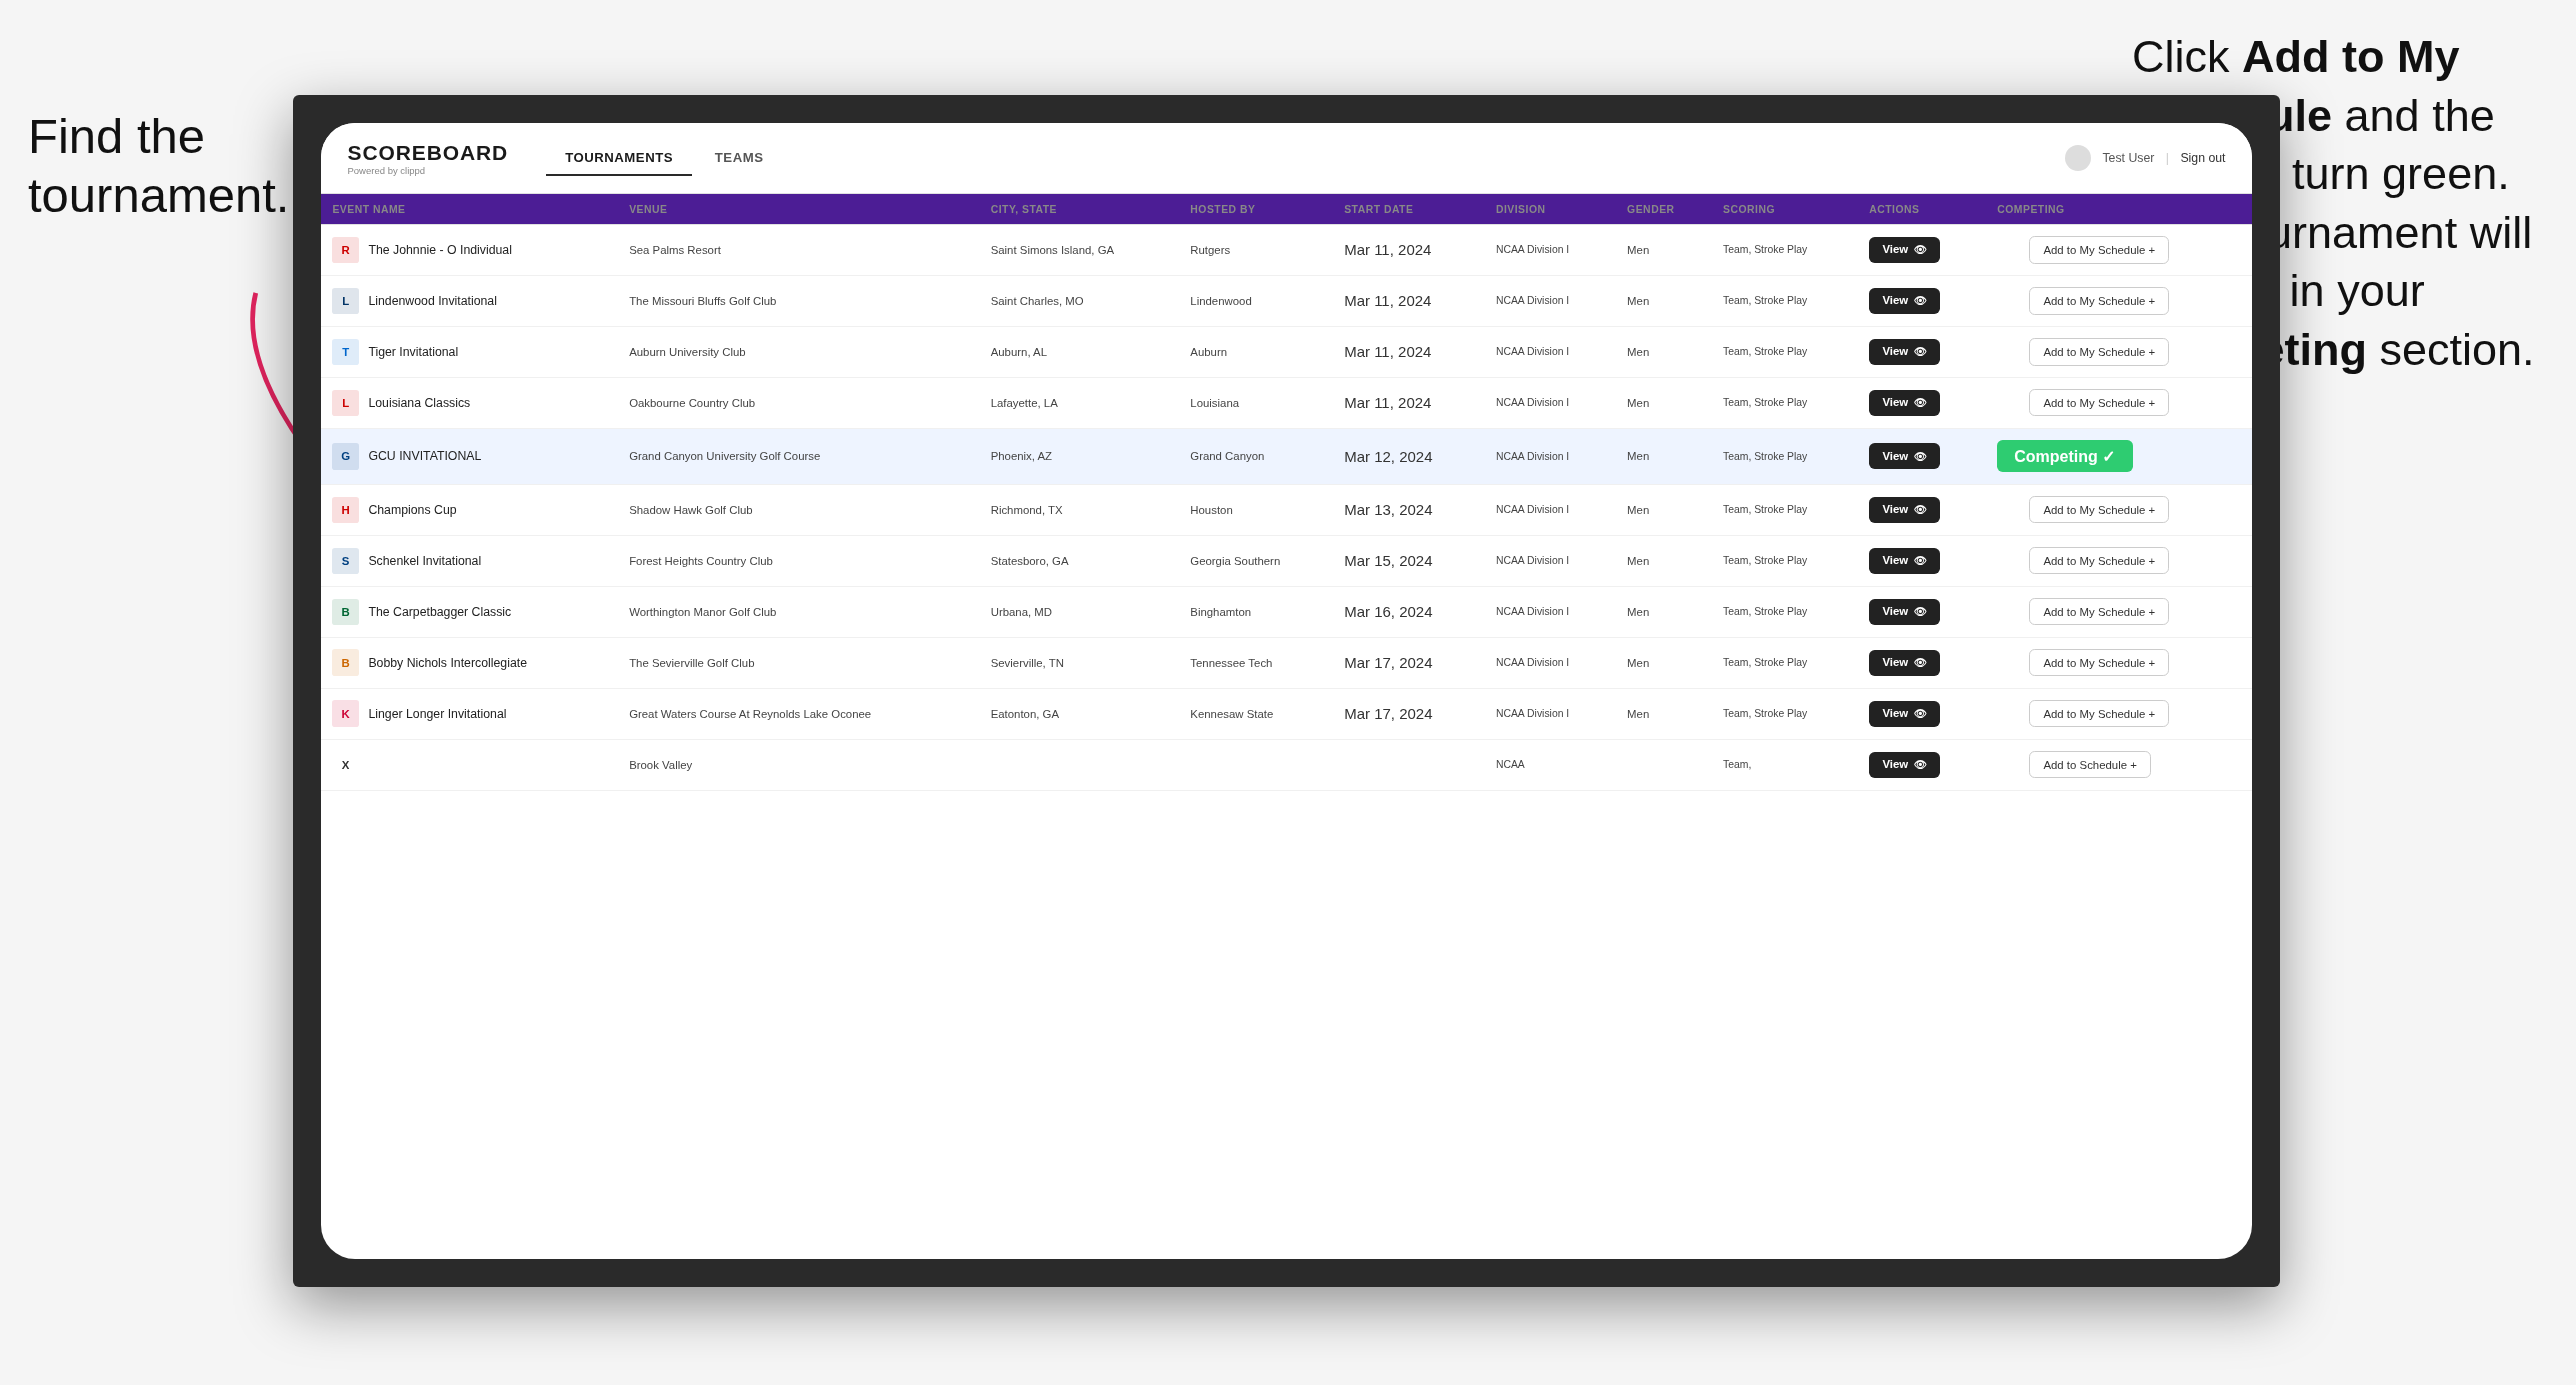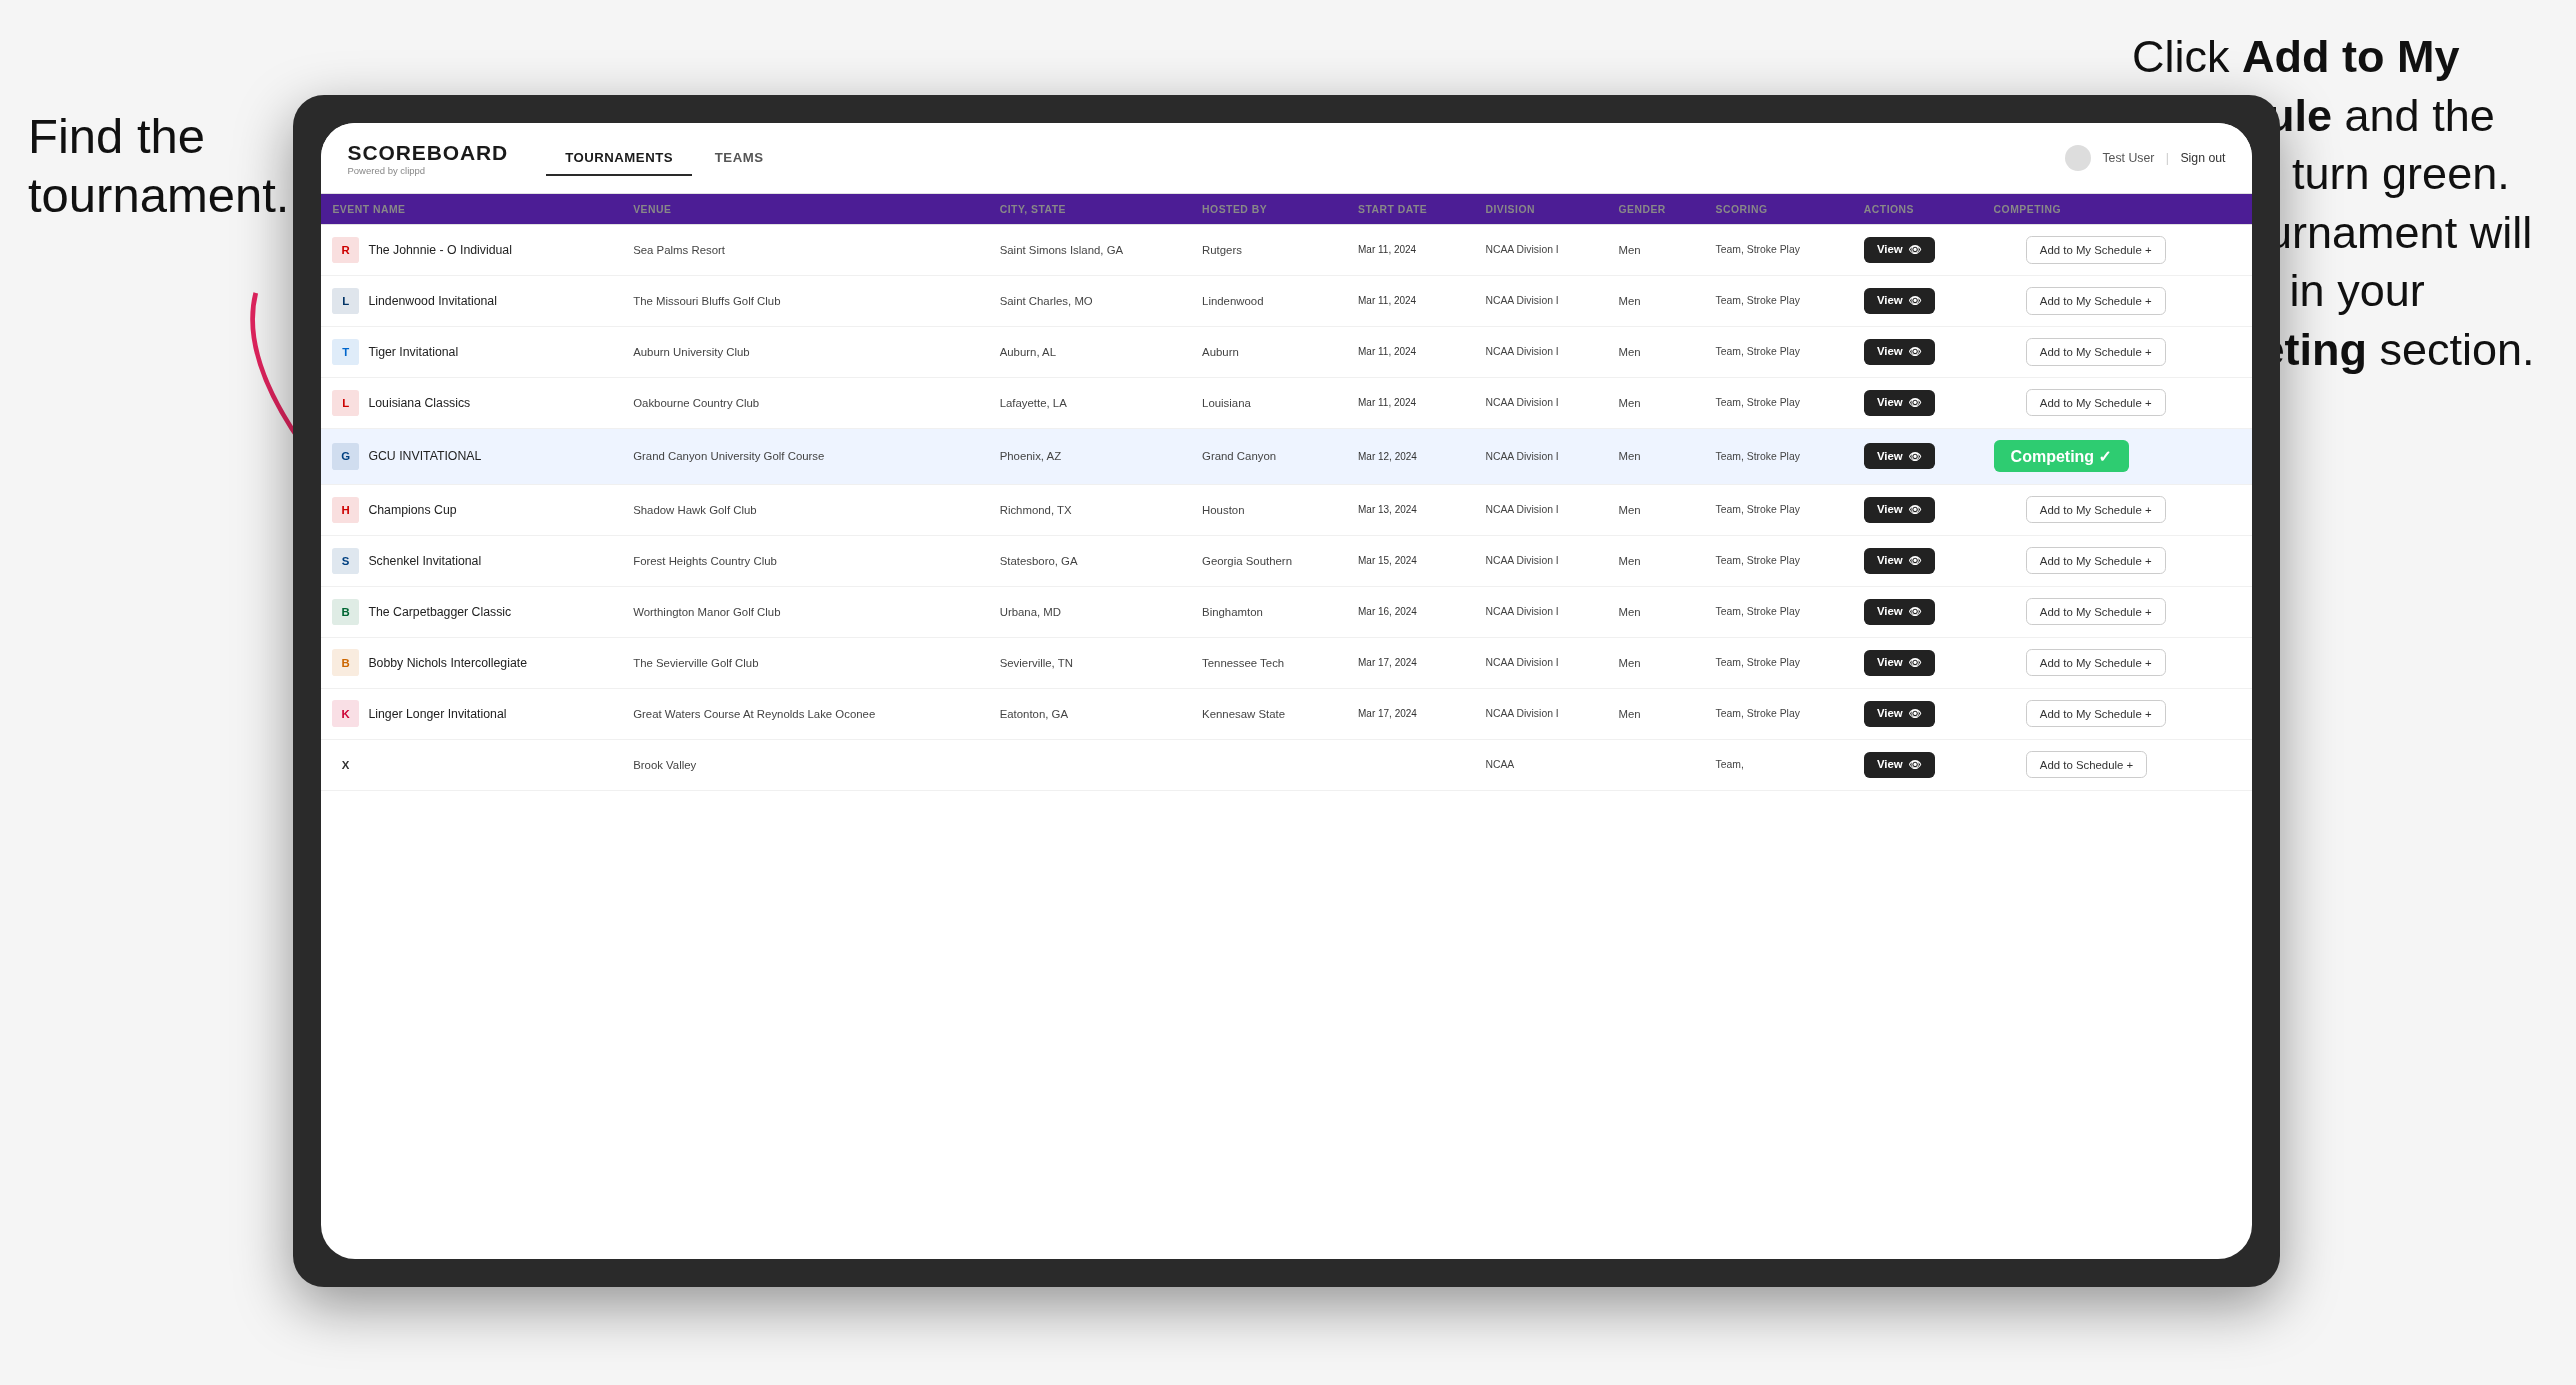--- a/index.html
+++ b/index.html
@@ -37,21 +37,21 @@
     .annotation-right strong { font-weight: 700; }
 
     
     .tablet-frame {
       position: absolute;
       left: 293px;
       top: 95px;
       width: 1987px;
       height: 1192px;
       background: #2a2a2a;
-      border-radius: 31px;
+      border-radius: 6px;
       padding: 28px;
       box-shadow: 0 19px 57px rgba(0,0,0,0.4);
     }
 
     .tablet-screen {
       width: 100%;
       height: 100%;
       background: #fff;
       border-radius: 34px;
       overflow: hidden;
@@ -194,21 +194,21 @@
       font-weight: 500;
       color: #222;
     }
 
     .venue-cell, .city-cell, .hosted-cell {
       font-size: 11.4px;
       color: #444;
     }
 
     .date-cell {
-      font-size: 10px;
+      font-size: 15px;
       color: #333;
       white-space: nowrap;
       margin-top: 24px;
     }
 
     .division-cell {
       font-size: 10.4px;
       color: #444;
       white-space: nowrap;
     }

